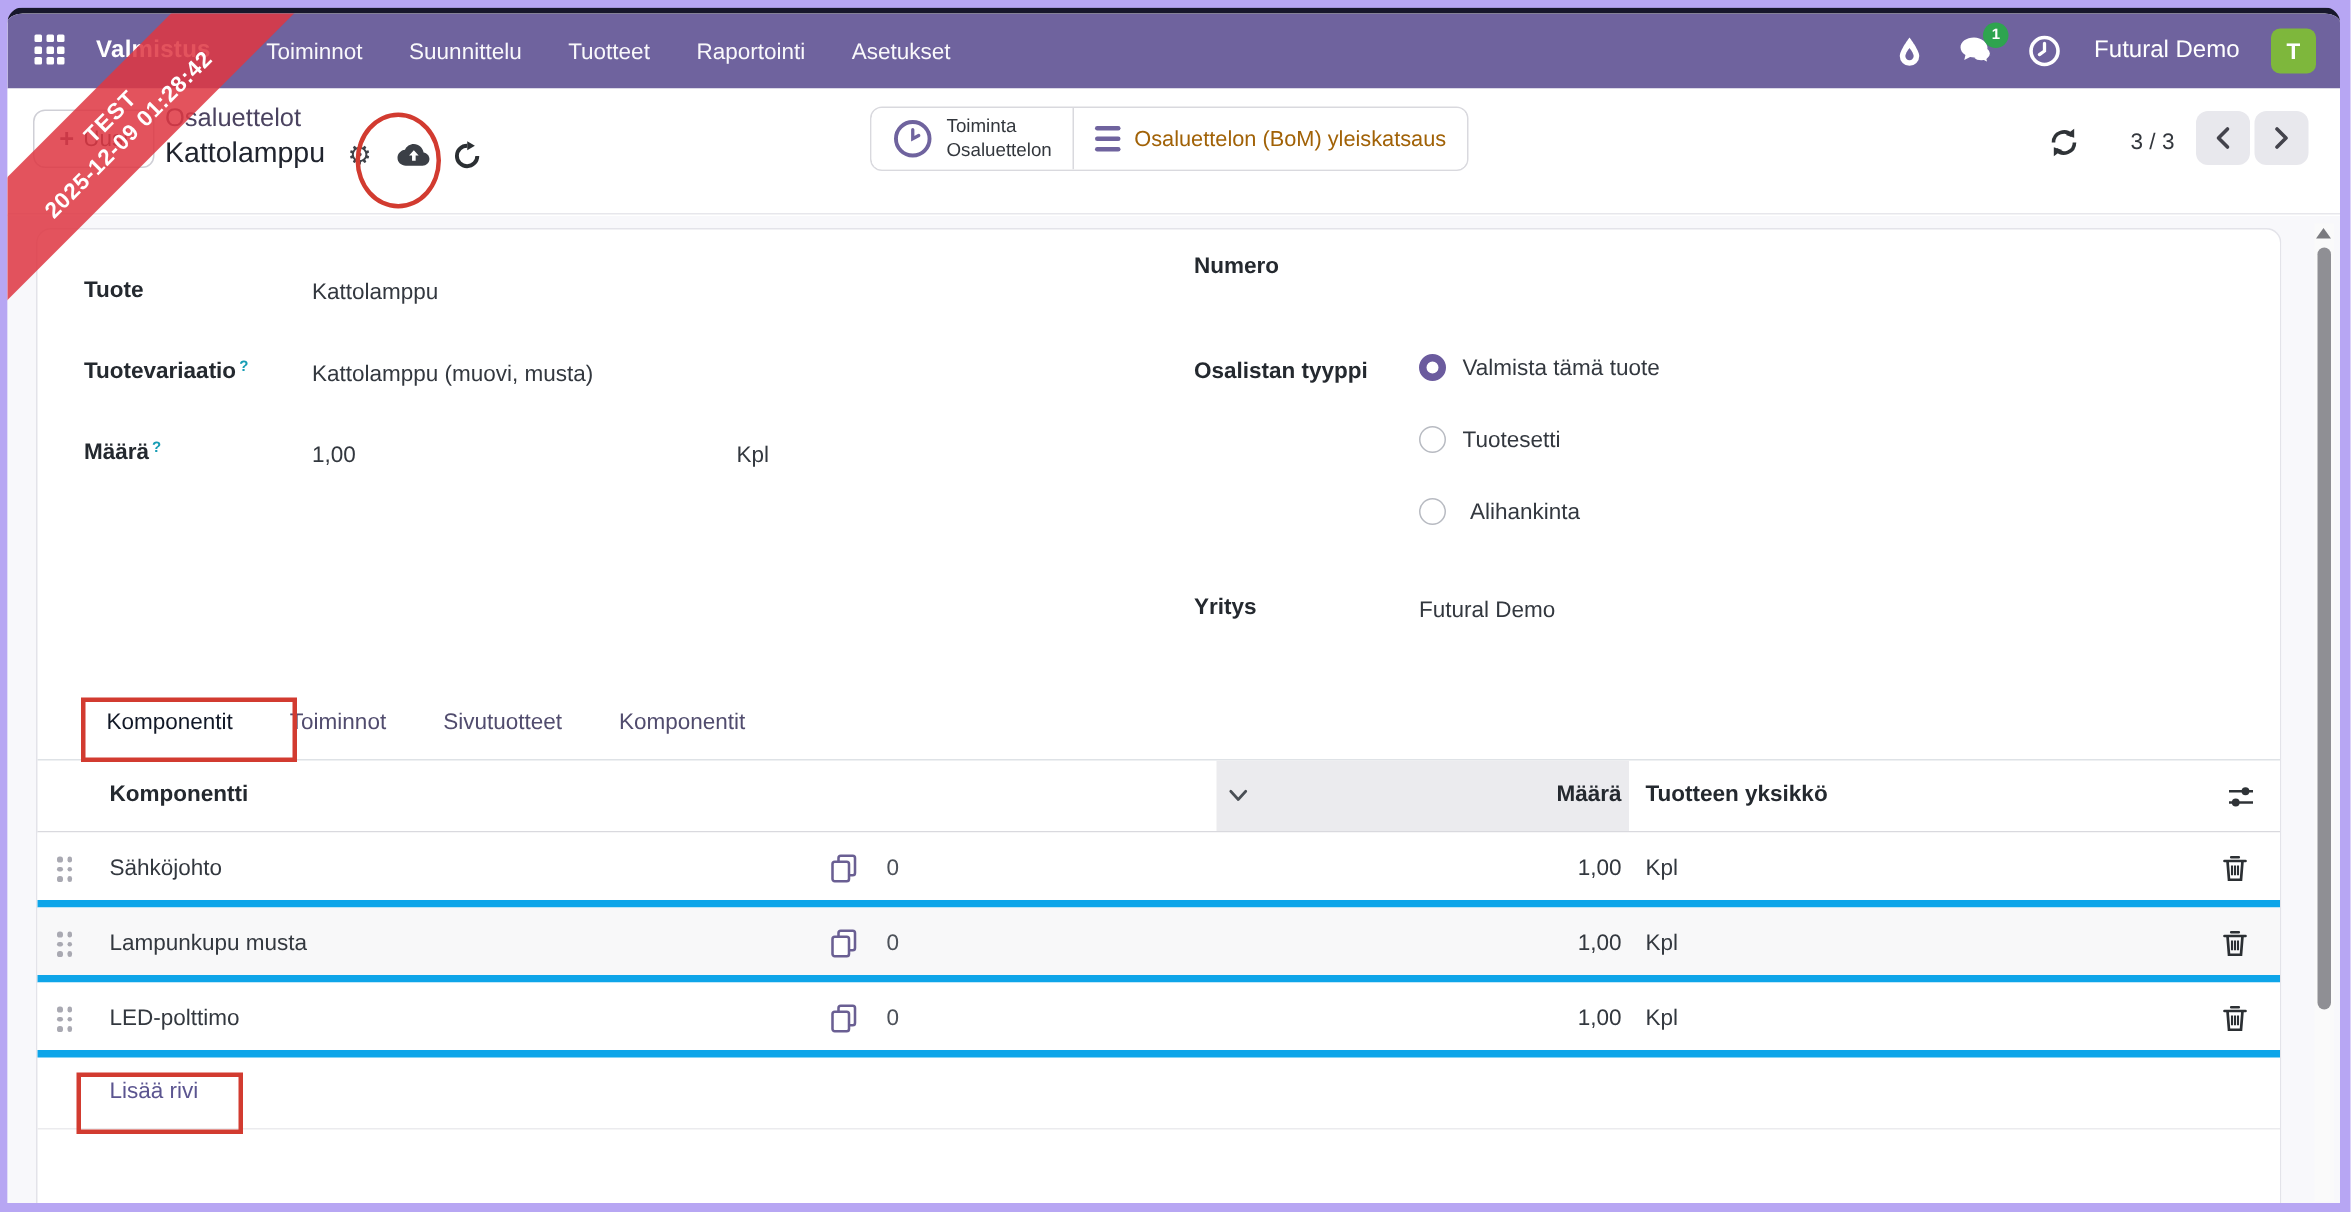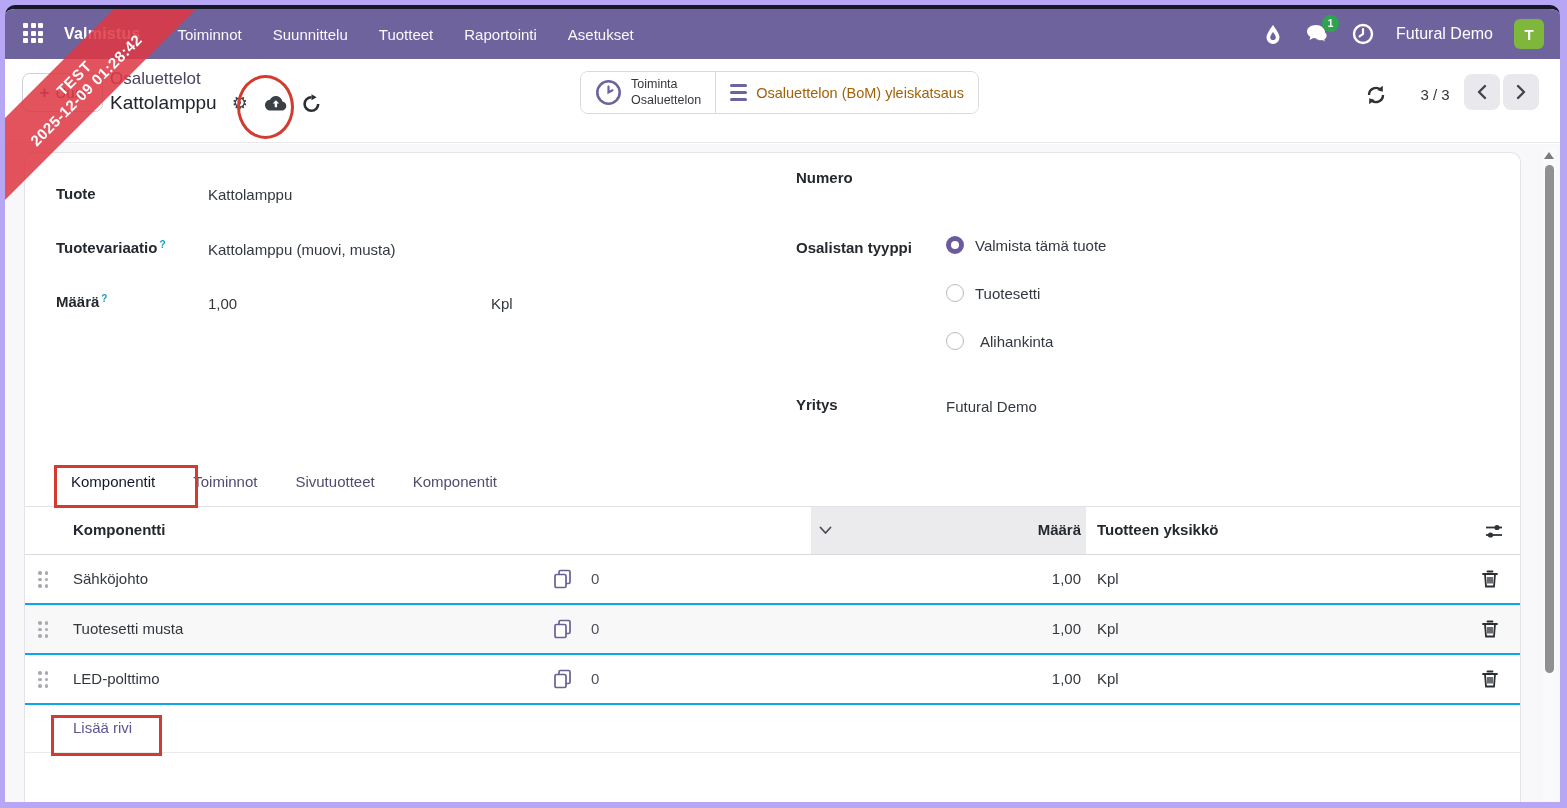--- a/index.html
+++ b/index.html
@@ -78,21 +78,21 @@
 
   
   .thead { position:absolute; left:0; top:354px; right:0; height:48px; border-bottom:1px solid #d9d9de; }
   .th-name { position:absolute; left:48px; top:14px; font-size:15px; font-weight:700; color:#24292f; }
   .th-gray { position:absolute; left:786px; top:0; width:275px; height:47px; background:#ebebee; }
   .th-chevron { position:absolute; left:7px; top:16px; color:#4a4f55; cursor:pointer; }
   .th-qty { position:absolute; right:5px; top:14px; font-size:15px; font-weight:700; color:#24292f; }
   .th-unit { position:absolute; left:1072px; top:14px; font-size:15px; font-weight:700; color:#24292f; }
   .th-optional { position:absolute; right:16px; top:16px; color:#2f3337; cursor:pointer; }
 
-  .trow { position:absolute; left:0; right:0; height:50px; border-bottom:2px solid #0ea5e9; background:#fff; }
+  .trow { position:absolute; left:0; right:0; height:50px; border-bottom:5px solid #0ea5e9; background:#fff; }
   .trow.alt { background:#f8f8f9; }
   .row-1 { top:402px; } .row-2 { top:452px; } .row-3 { top:502px; }
   .drag { position:absolute; left:13px; top:16px; display:grid; grid-template-columns:repeat(2,4px);
           grid-template-rows:repeat(3,4px); gap:2.5px; cursor:grab; }
   .drag span { width:3.5px; height:3.5px; background:#a9a9b2; border-radius:50%; }
   .c-name { position:absolute; left:48px; top:15px; font-size:15px; color:#33383f; }
   .c-copy { position:absolute; left:528px; top:14px; color:#6a5f93; cursor:pointer; }
   .c-count { position:absolute; left:566px; top:15px; font-size:15px; color:#4d525a; }
   .c-qty { position:absolute; left:786px; width:270px; top:15px; font-size:15px; color:#33383f; text-align:right; }
   .c-unit { position:absolute; left:1072px; top:15px; font-size:15px; color:#33383f; }
@@ -332,21 +332,21 @@
 
       <div class="trow row-2 alt">
         <span class="drag">
             <span></span>
             <span></span>
             <span></span>
             <span></span>
             <span></span>
             <span></span>
           </span>
-        <span class="c-name">Tuotesetti musta</span>
+        <span class="c-name">Lampunkupu musta</span>
         <span class="c-copy">
           <svg width="19" height="20" viewBox="0 0 19 20">
               <rect x="6" y="1.5" width="11" height="13" rx="1.5" fill="#fff" stroke="#6a5f93" stroke-width="1.7"></rect>
               <rect x="2" y="5.5" width="11" height="13" rx="1.5" fill="#fff" stroke="#6a5f93" stroke-width="1.7"></rect>
             </svg>
         </span>
         <span class="c-count">0</span>
         <span class="c-qty">1,00</span>
         <span class="c-unit">Kpl</span>
         <span class="c-trash">

